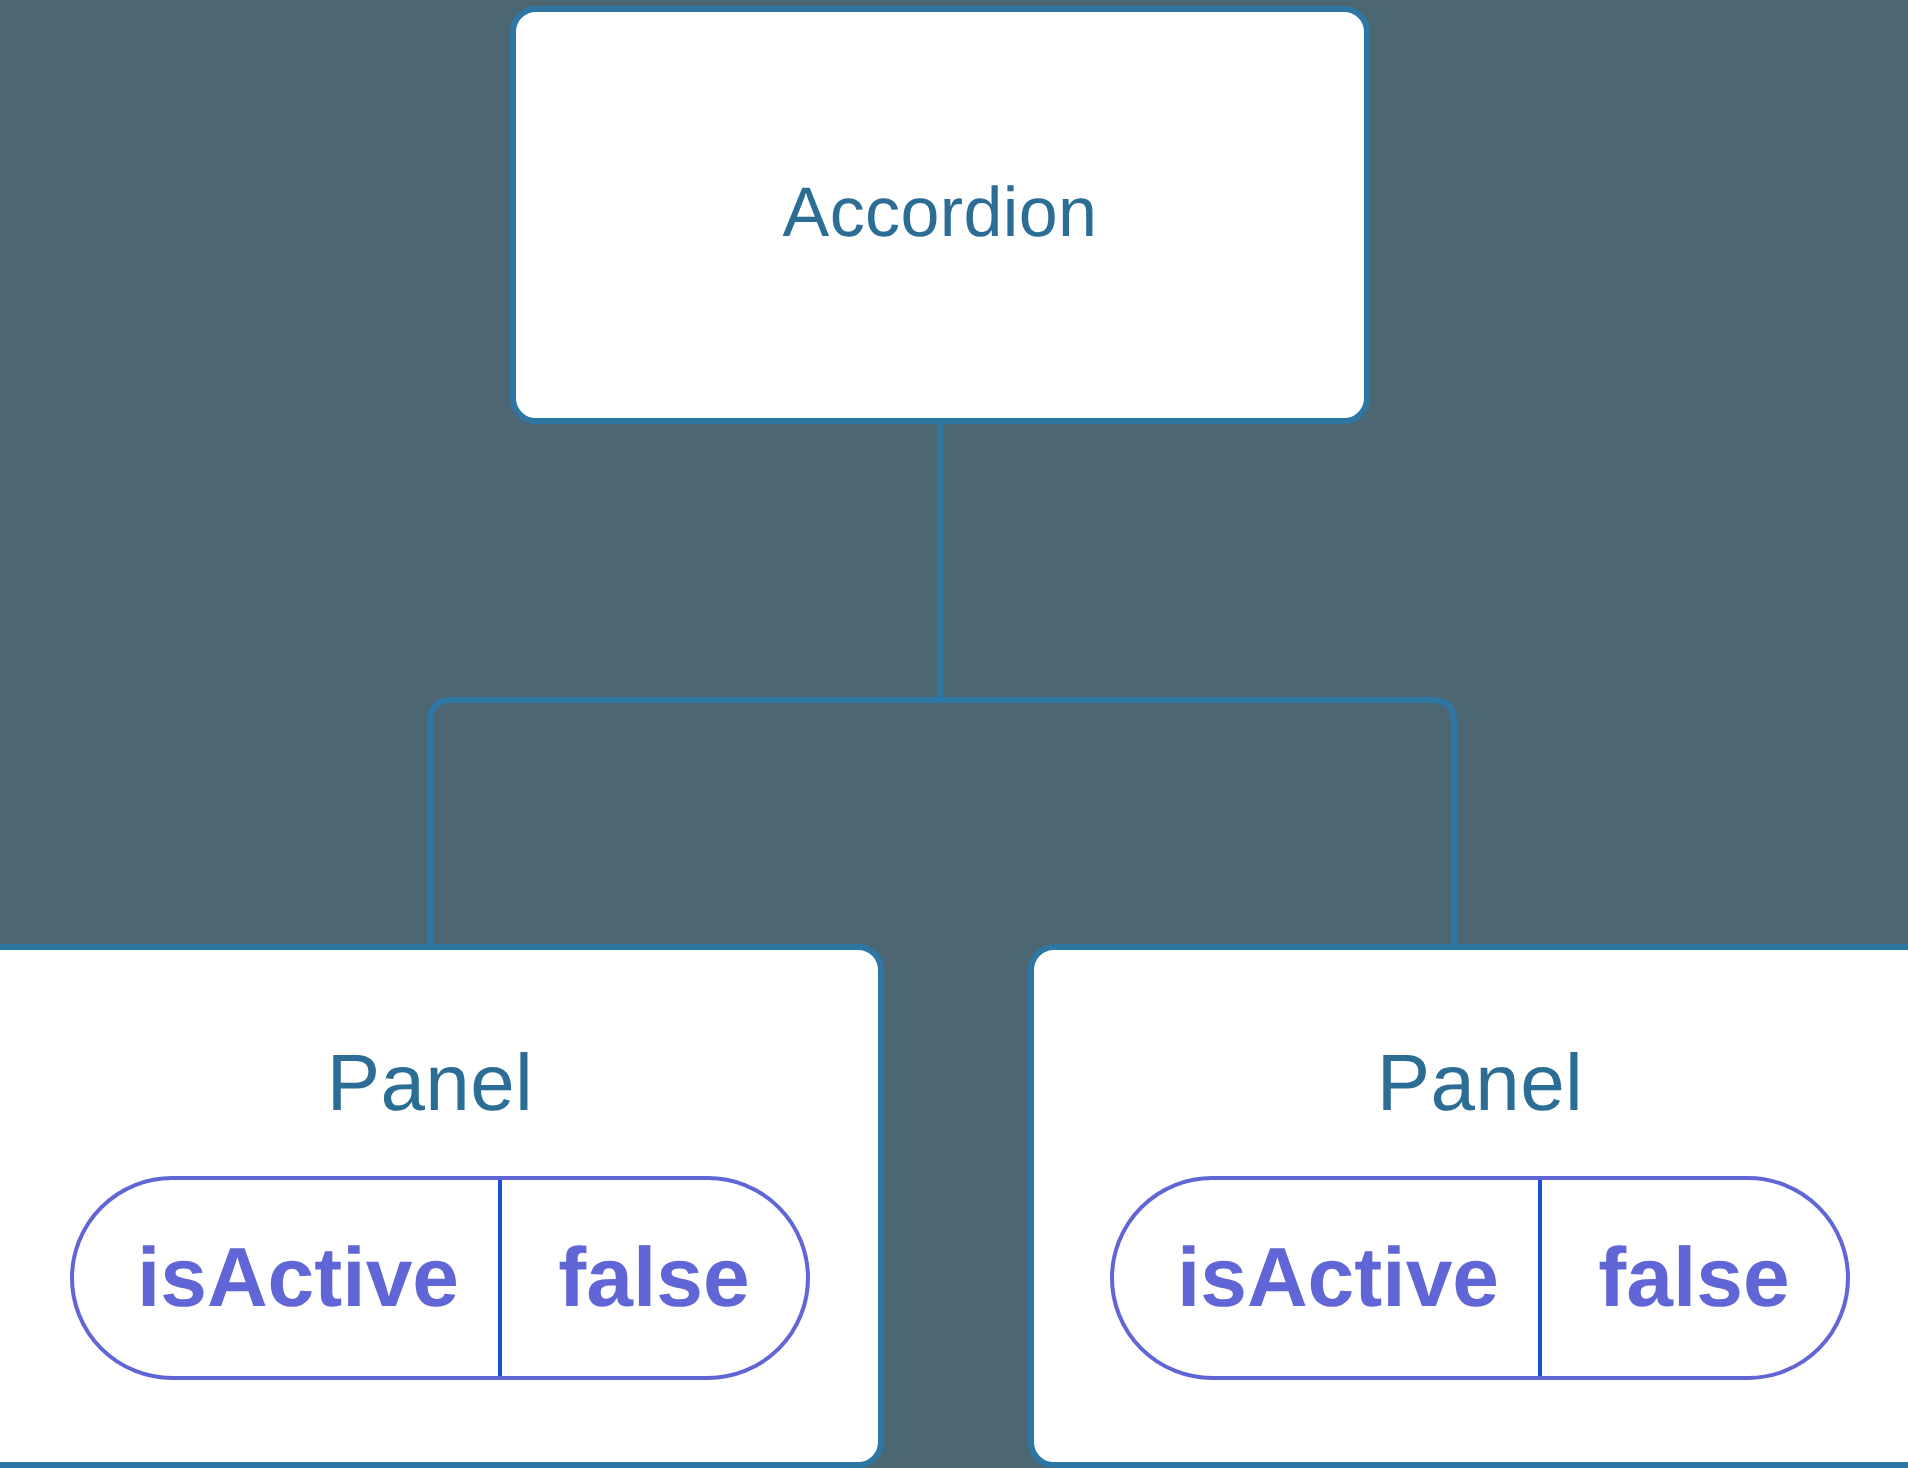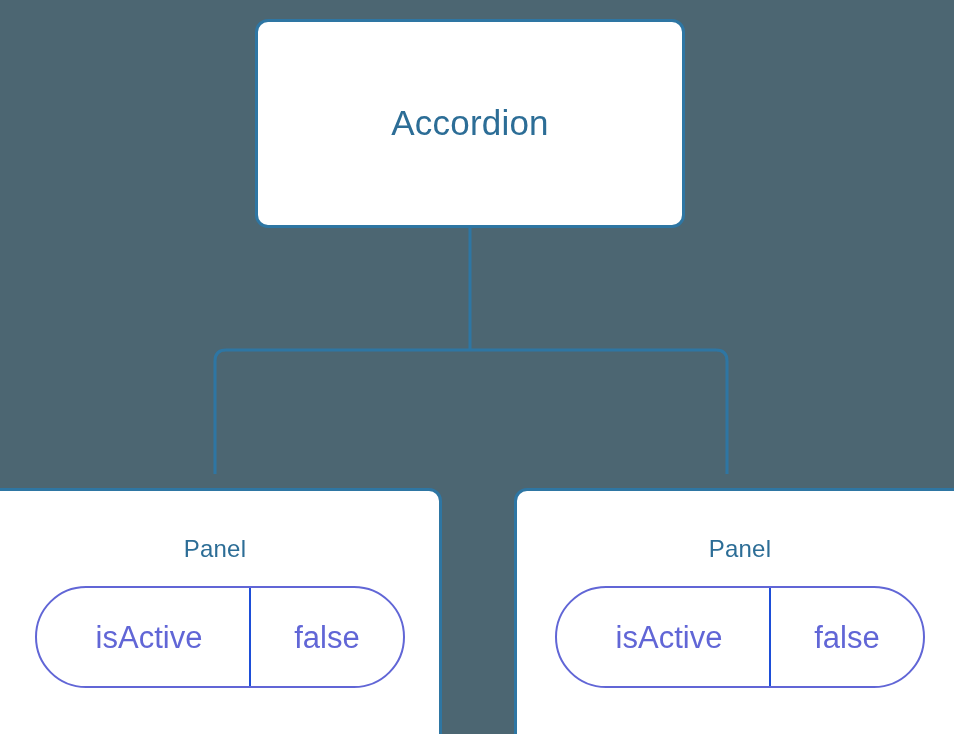--- a/index.html
+++ b/index.html
@@ -36,21 +36,20 @@
   .node {
     position: absolute;
     z-index: 2;
     box-sizing: border-box;
     background: #ffffff;
     border: 3px solid #2e76a3;
     border-radius: 13px;
     display: flex;
     flex-direction: column;
     align-items: center;
-    margin-top: 16px;
   }
 
   .node-root {
     left: 255px;
     top: 3px;
     width: 430px;
     height: 209px;
     justify-content: center;
   }
 
@@ -73,45 +72,46 @@
     left: -12px;
     width: 454px;
   }
 
   .node-leaf.leaf-right {
     left: 514px;
     width: 452px;
   }
 
   .node-leaf .node-title {
-    font-size: 24px;
+    font-size: 40px;
   }
 
   
   .prop-pill {
     margin-top: 24px;
     height: 102px;
     box-sizing: border-box;
     border: 2px solid #6166d6;
     border-radius: 51px;
     display: flex;
     align-items: stretch;
     background: transparent;
   }
 
   .pill-key,
   .pill-val {
     display: flex;
     align-items: center;
     justify-content: center;
     color: #6166d6;
-    font-size: 31px;
+    font-size: 42px;
     line-height: 1;
     white-space: nowrap;
     box-sizing: border-box;
+    font-weight: bold;
   }
 
   .pill-key {
     width: 212px;
     padding-left: 12px;
   }
 
   .pill-val {
     width: 154px;
     border-left: 2px solid #1d4ed8;

